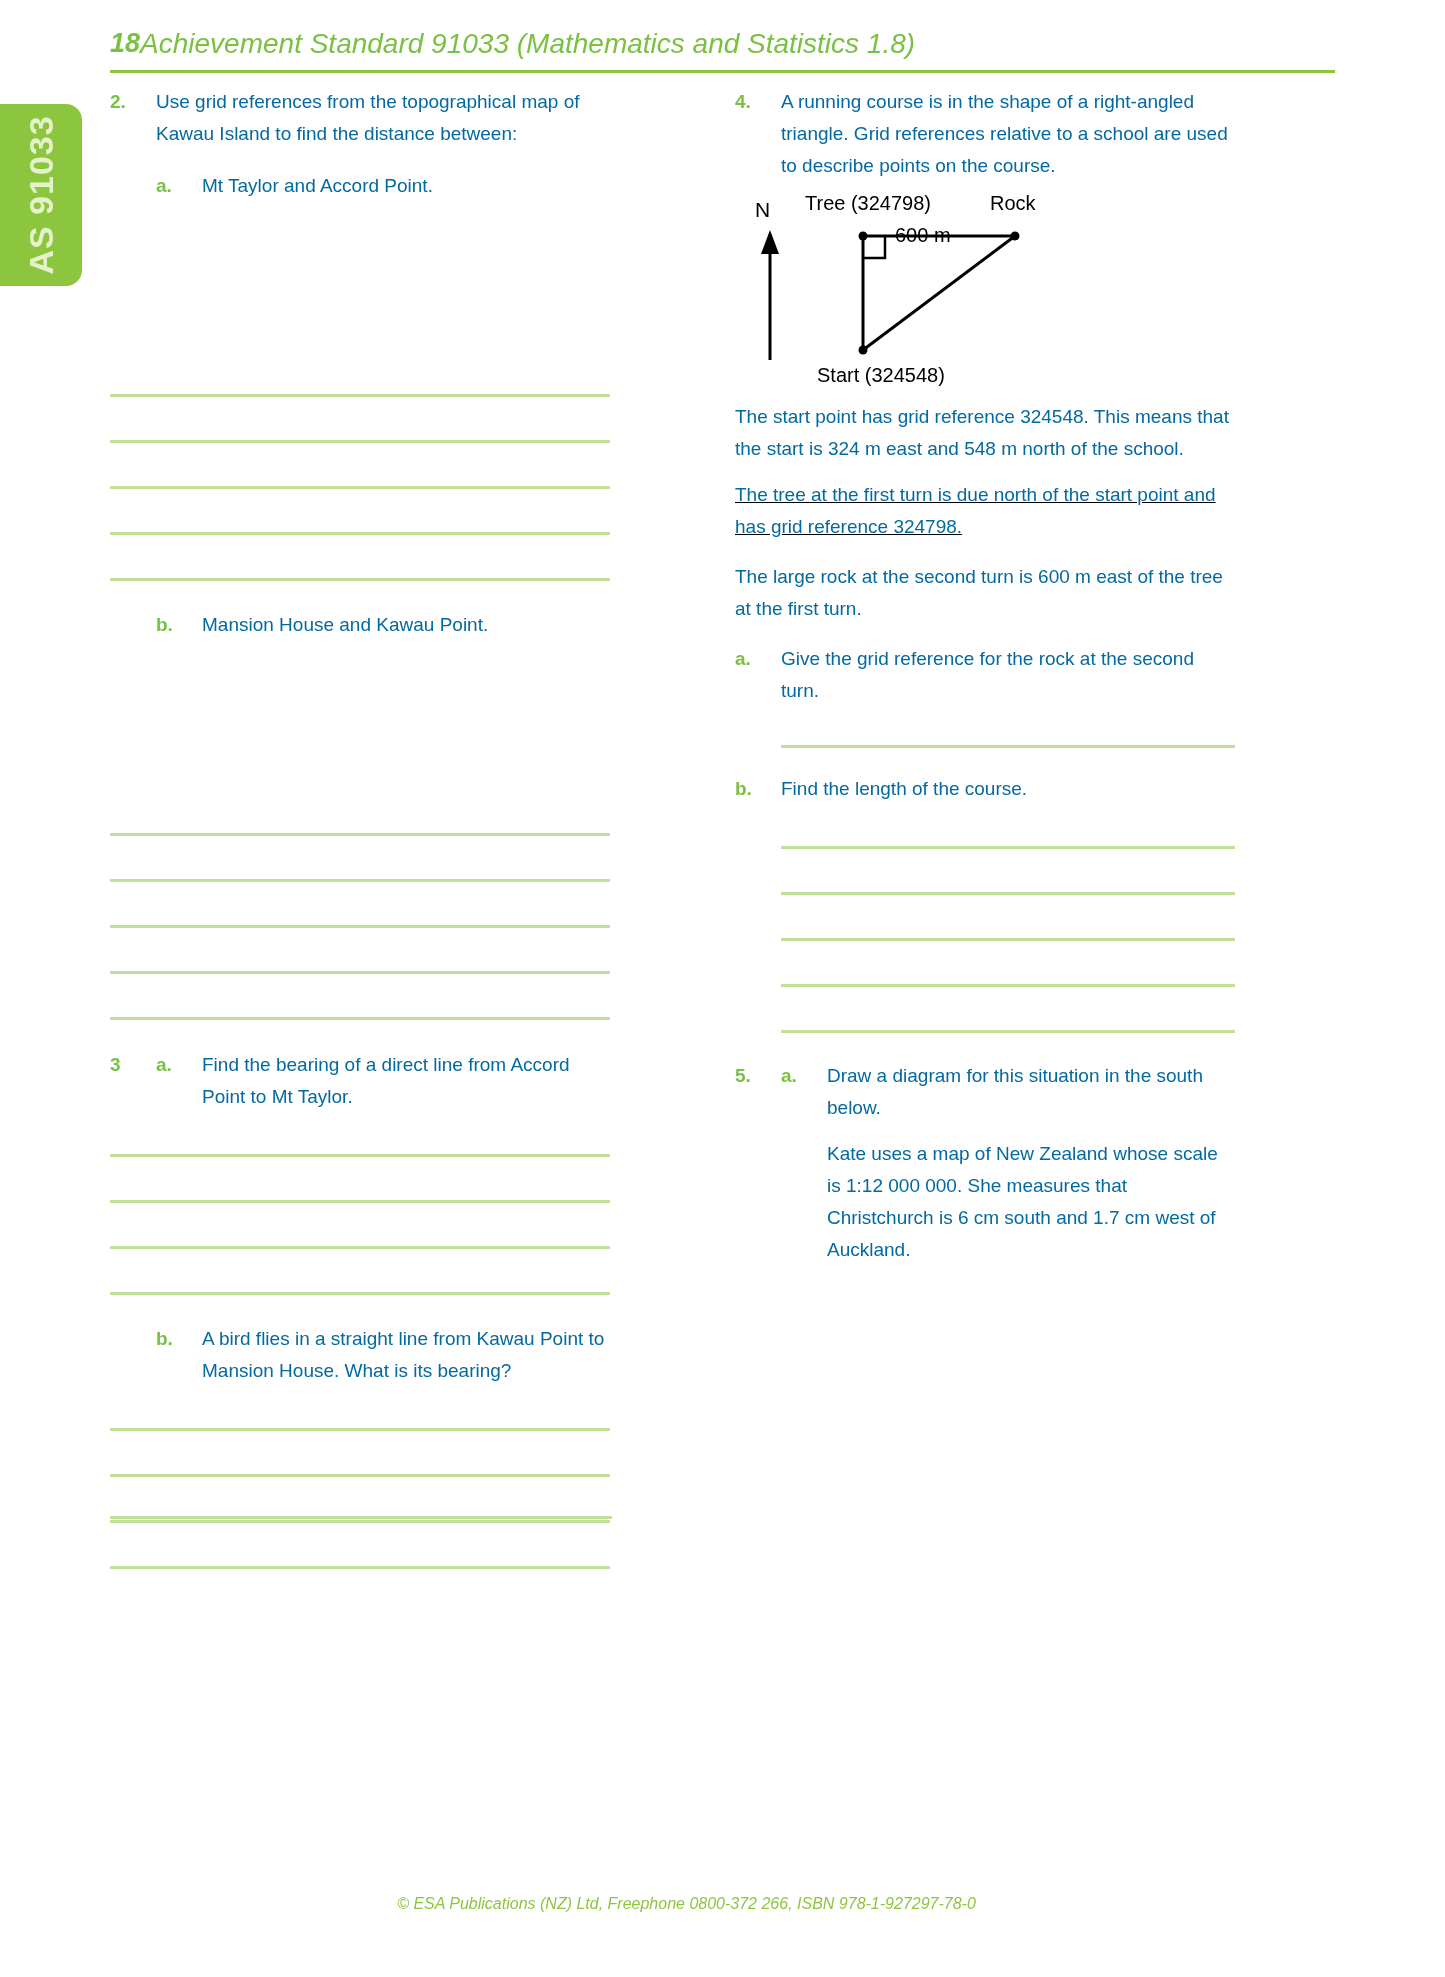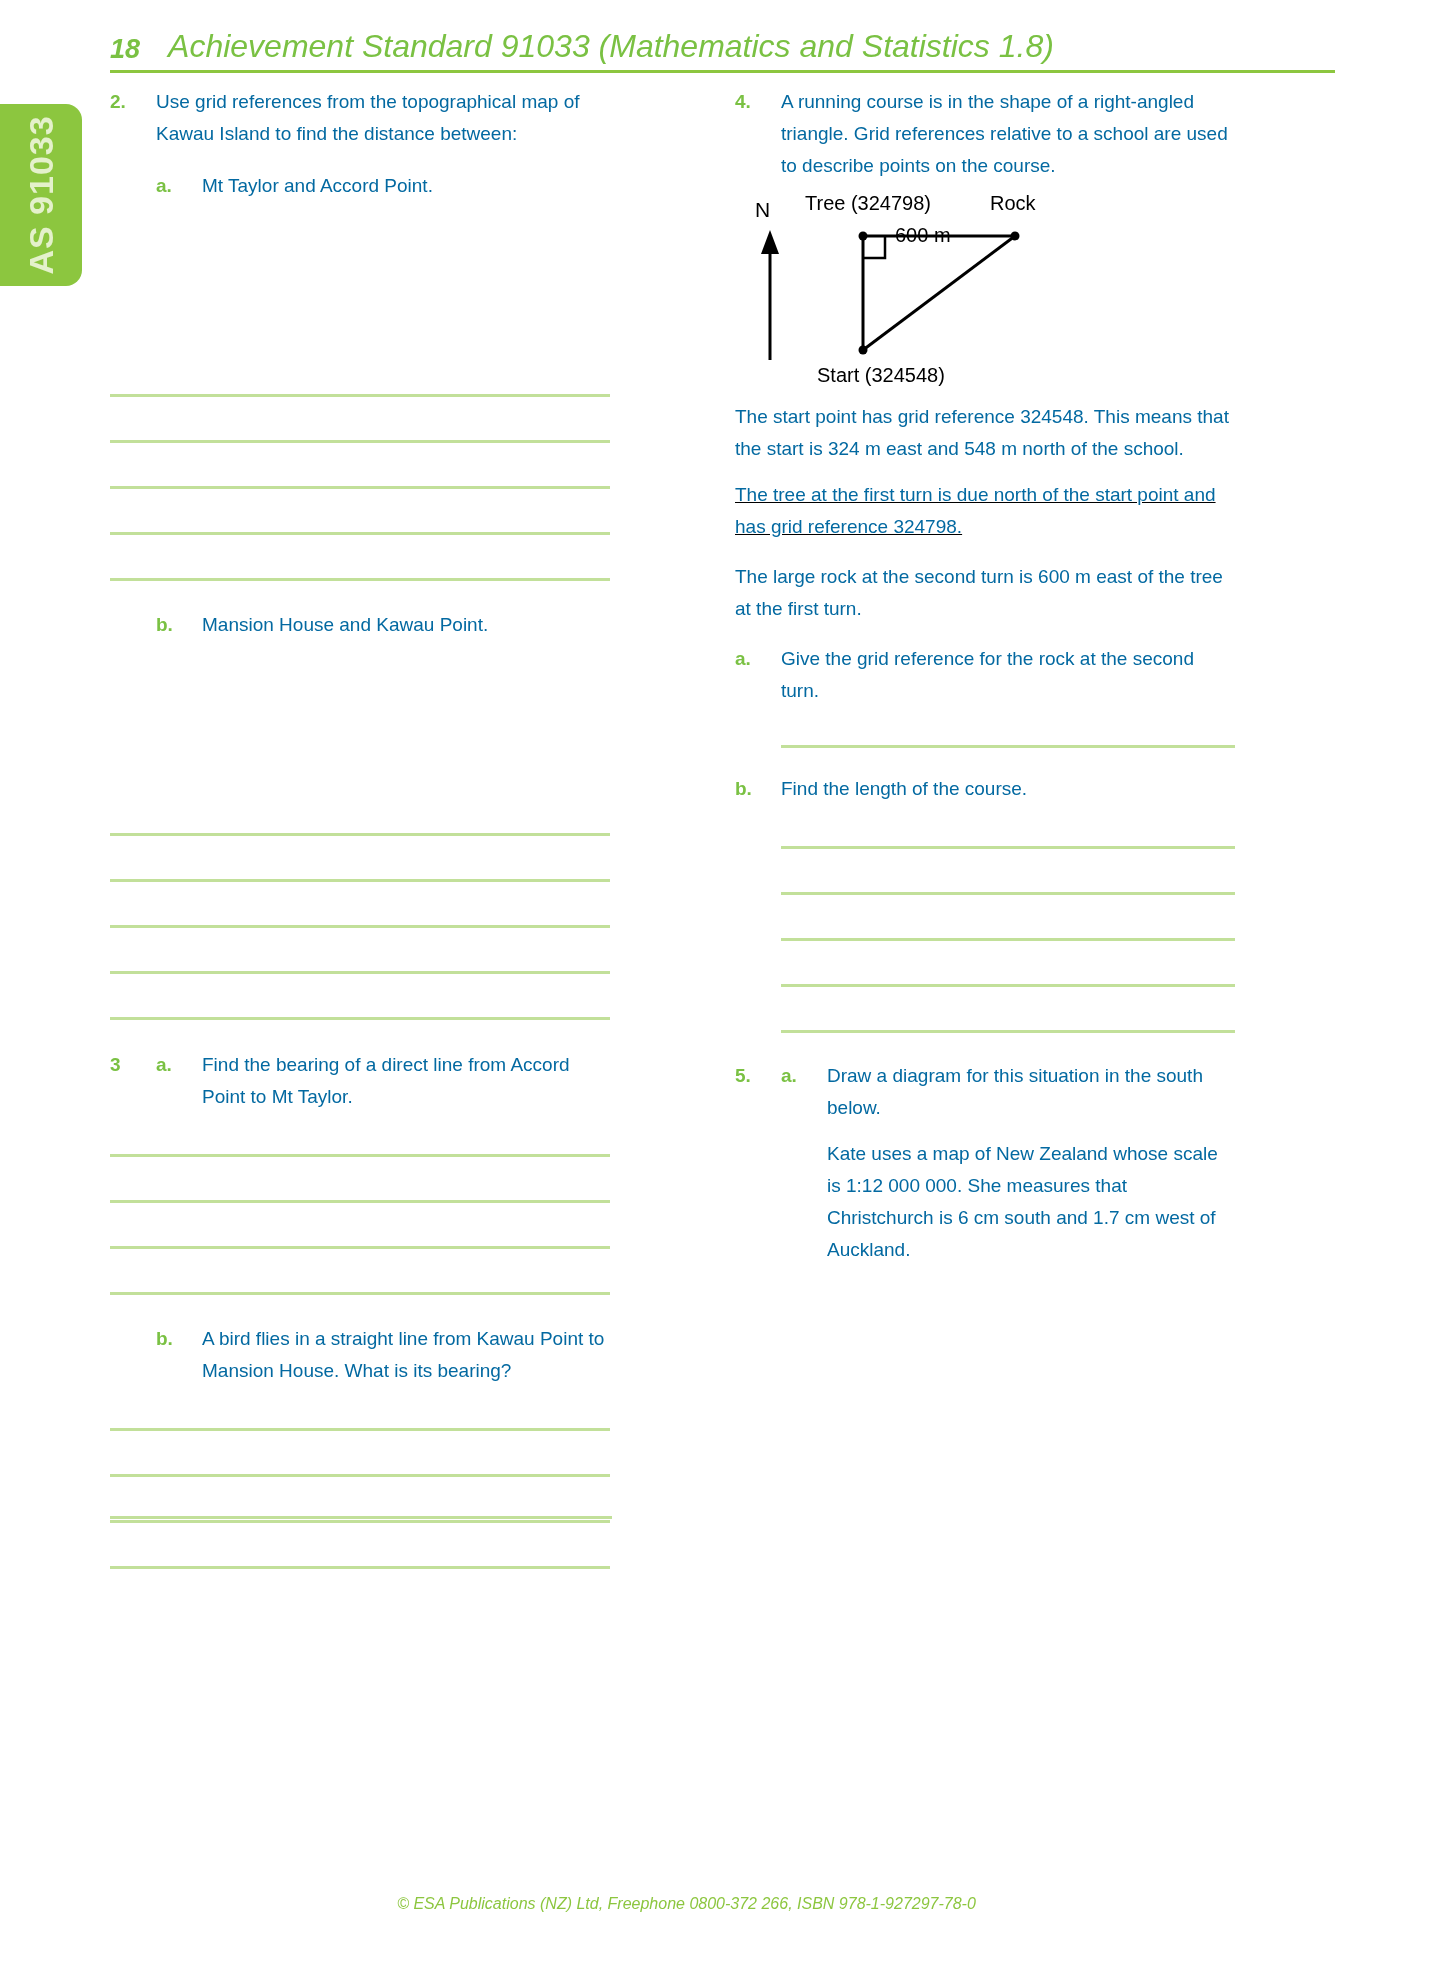--- a/index.html
+++ b/index.html
@@ -46,36 +46,34 @@
 
   
   .page-header {
     position: absolute;
     left: 110px;
     top: 28px;
     width: 1225px;
   }
   .header-line {
     display: flex;
-    align-items: flex-end;
-    gap: 16px;
+    align-items: flex-start;
     font-style: italic;
     color: #7ac143;
   }
   .header-num {
     font-size: 27px;
     font-weight: bold;
     font-style: italic;
     color: #7ac143;
   }
   .header-title {
-    font-size: 32px;
+    font-size: 28px;
     font-style: italic;
     color: #7ac143;
-    margin-left: 12px;
   }
   .header-rule {
     position: absolute;
     left: 110px;
     top: 70px;
     width: 1225px;
     height: 3px;
     background: #8cc63f;
   }
 

